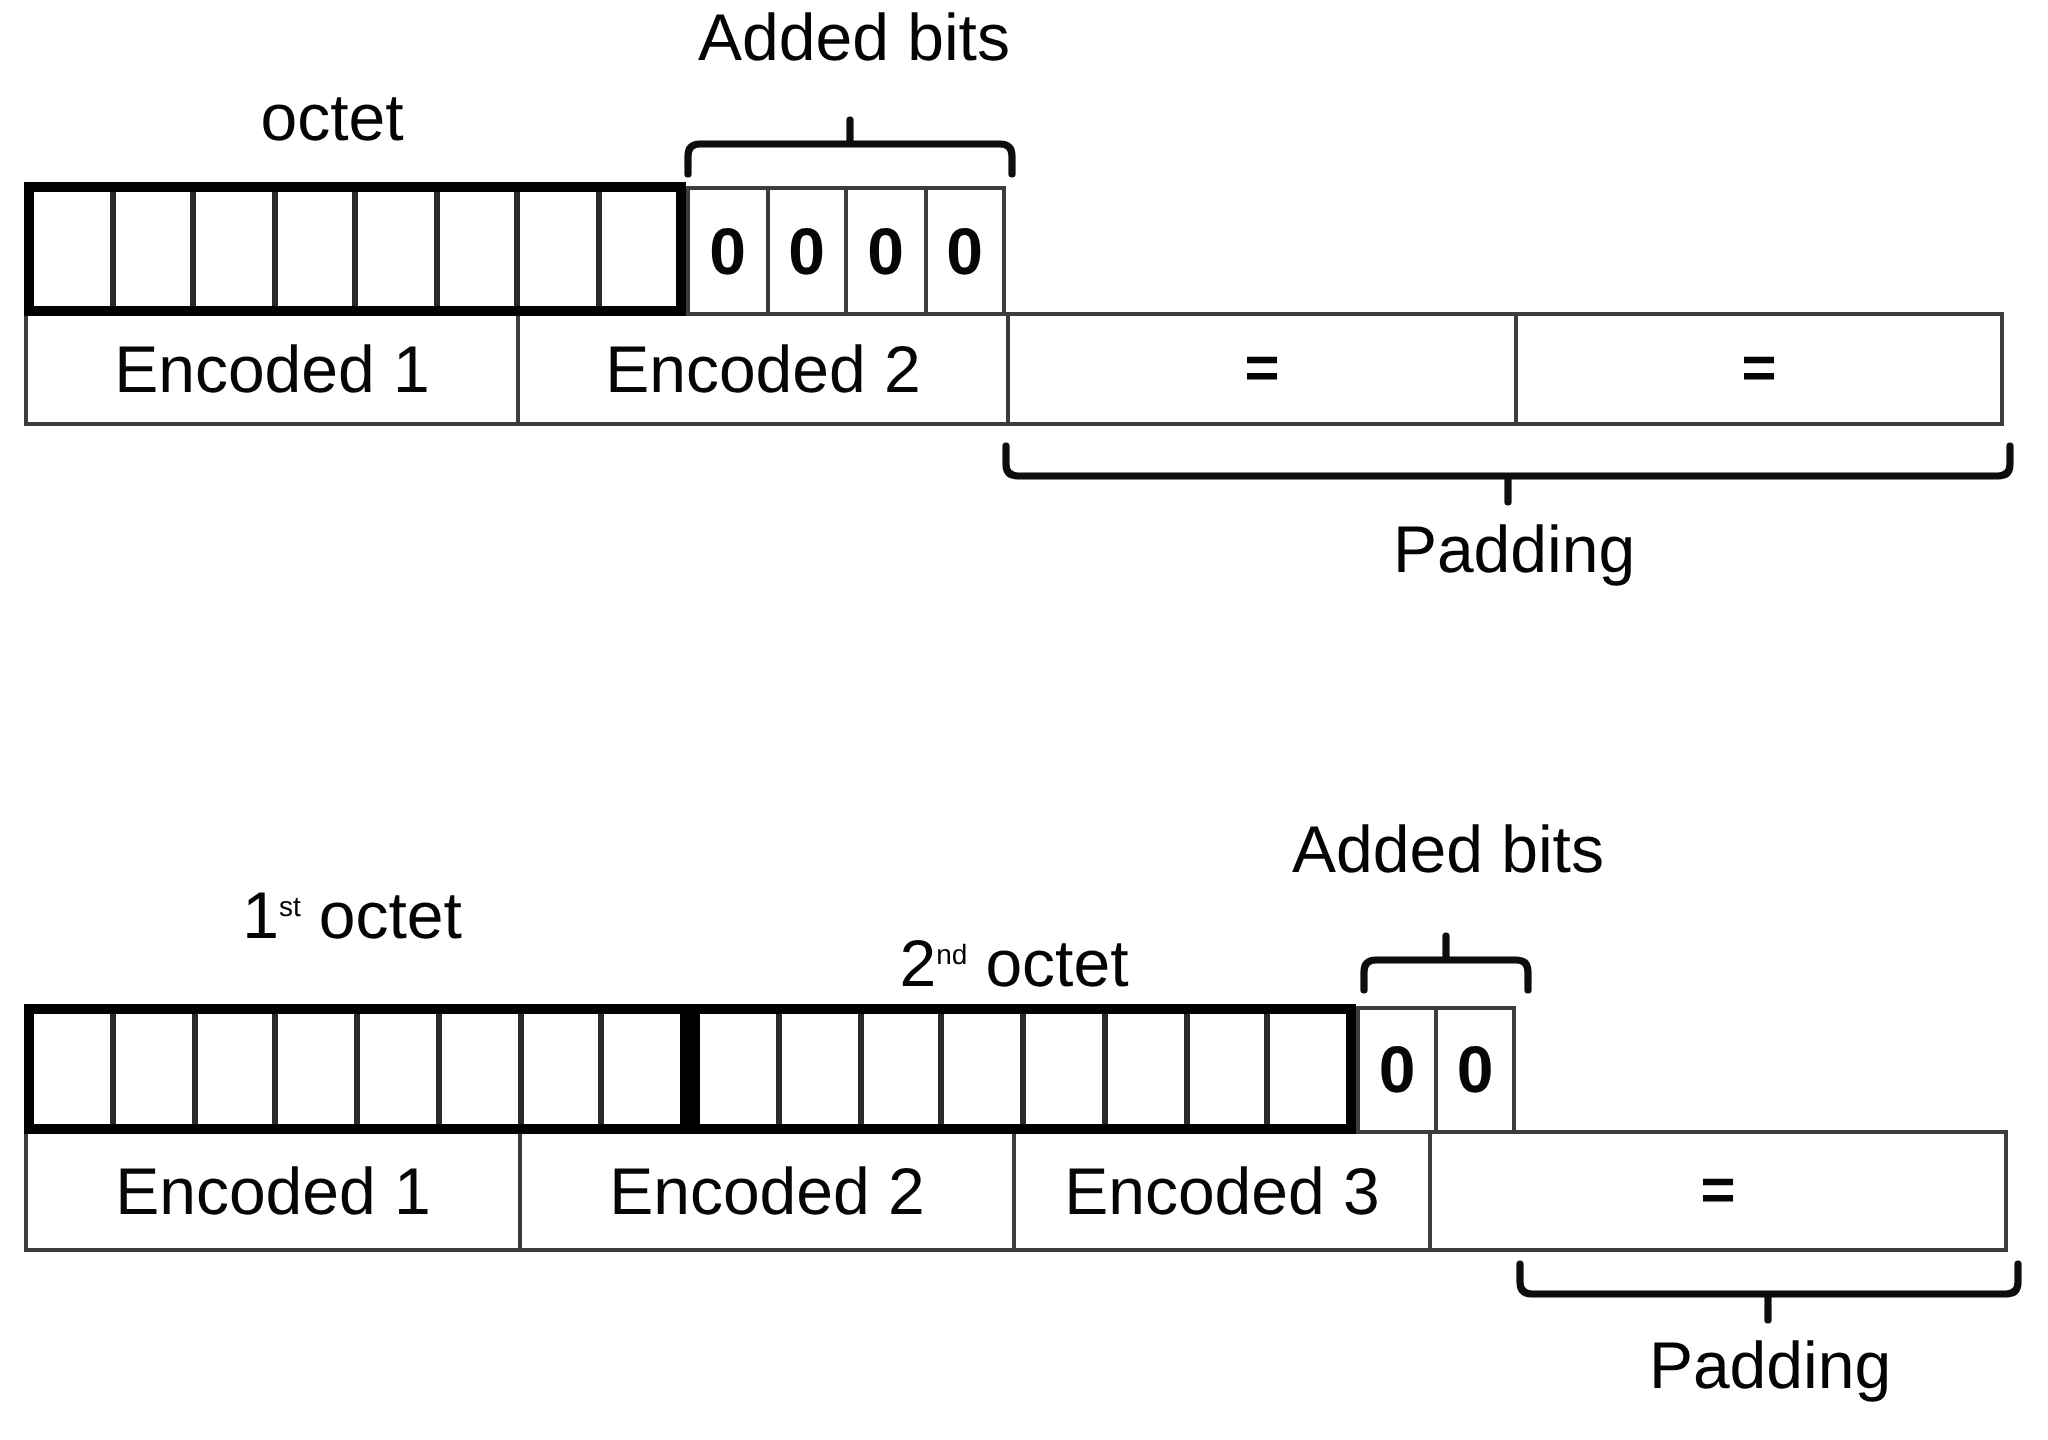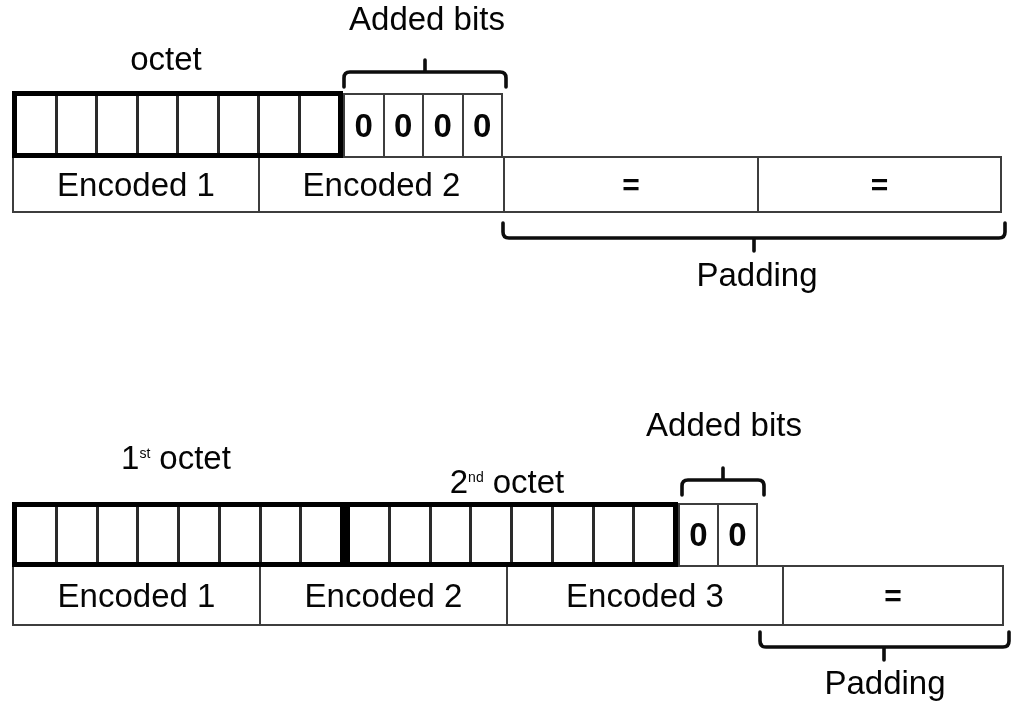--- a/index.html
+++ b/index.html
@@ -52,21 +52,21 @@
   #d2-oct1-label{left:176px;top:441px;}
   #d2-oct2-label{left:507px;top:441px;margin-top:24px;}
   #d2-added-label{left:724px;top:408px;}
   #d2-overbrace{left:679px;top:464px;}
   #d2-octet1{left:12px;top:502px;width:333px;height:65px;}
   #d2-octet2{left:345px;top:502px;width:333px;height:65px;}
   #d2-zeros{left:678px;top:503px;width:80px;height:62px;}
   #d2-encrow{left:12px;top:565px;width:992px;height:61px;}
   #d2-enc1{width:247px;}
   #d2-enc2{width:247px;}
-  #d2-enc3{width:276px;}
+  #d2-enc3{width:208px;}
   #d2-underbrace{left:757px;top:629px;}
   #d2-padding-label{left:885px;top:666px;}
 </style>
 </head>
 <body>
 
 <div class="canvas">
 
   <section>
 

